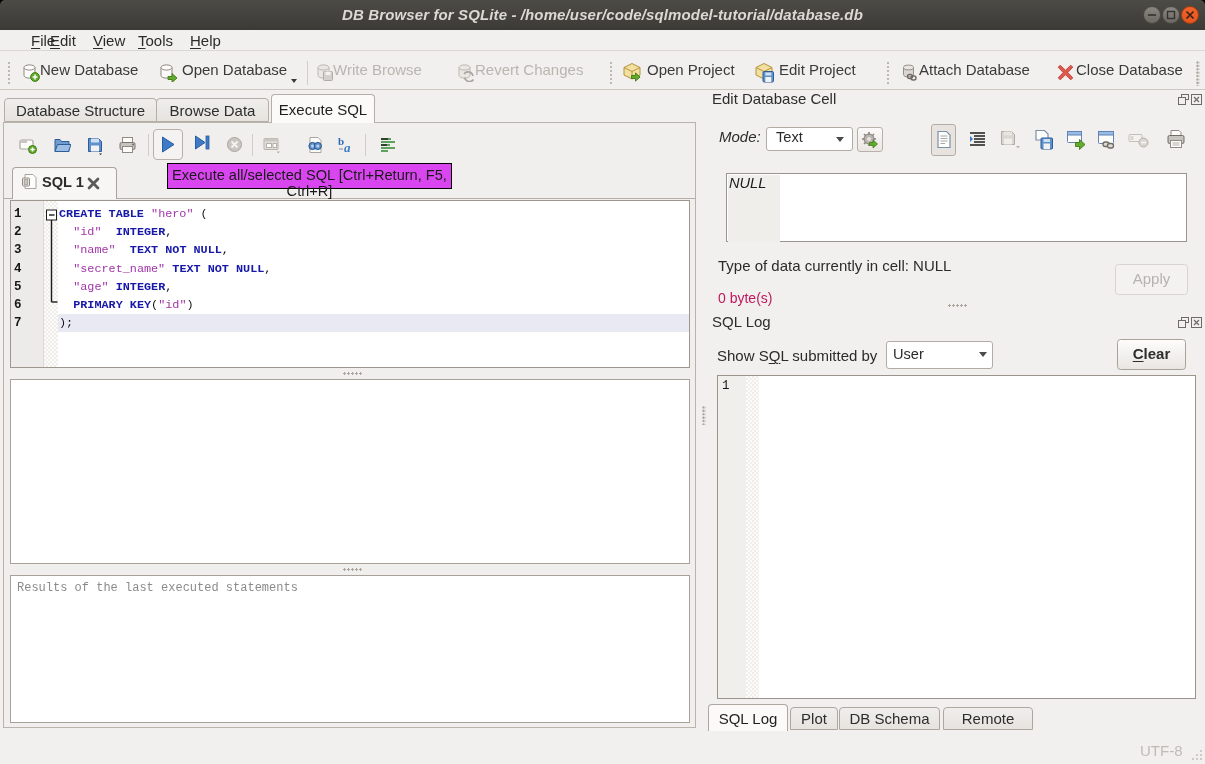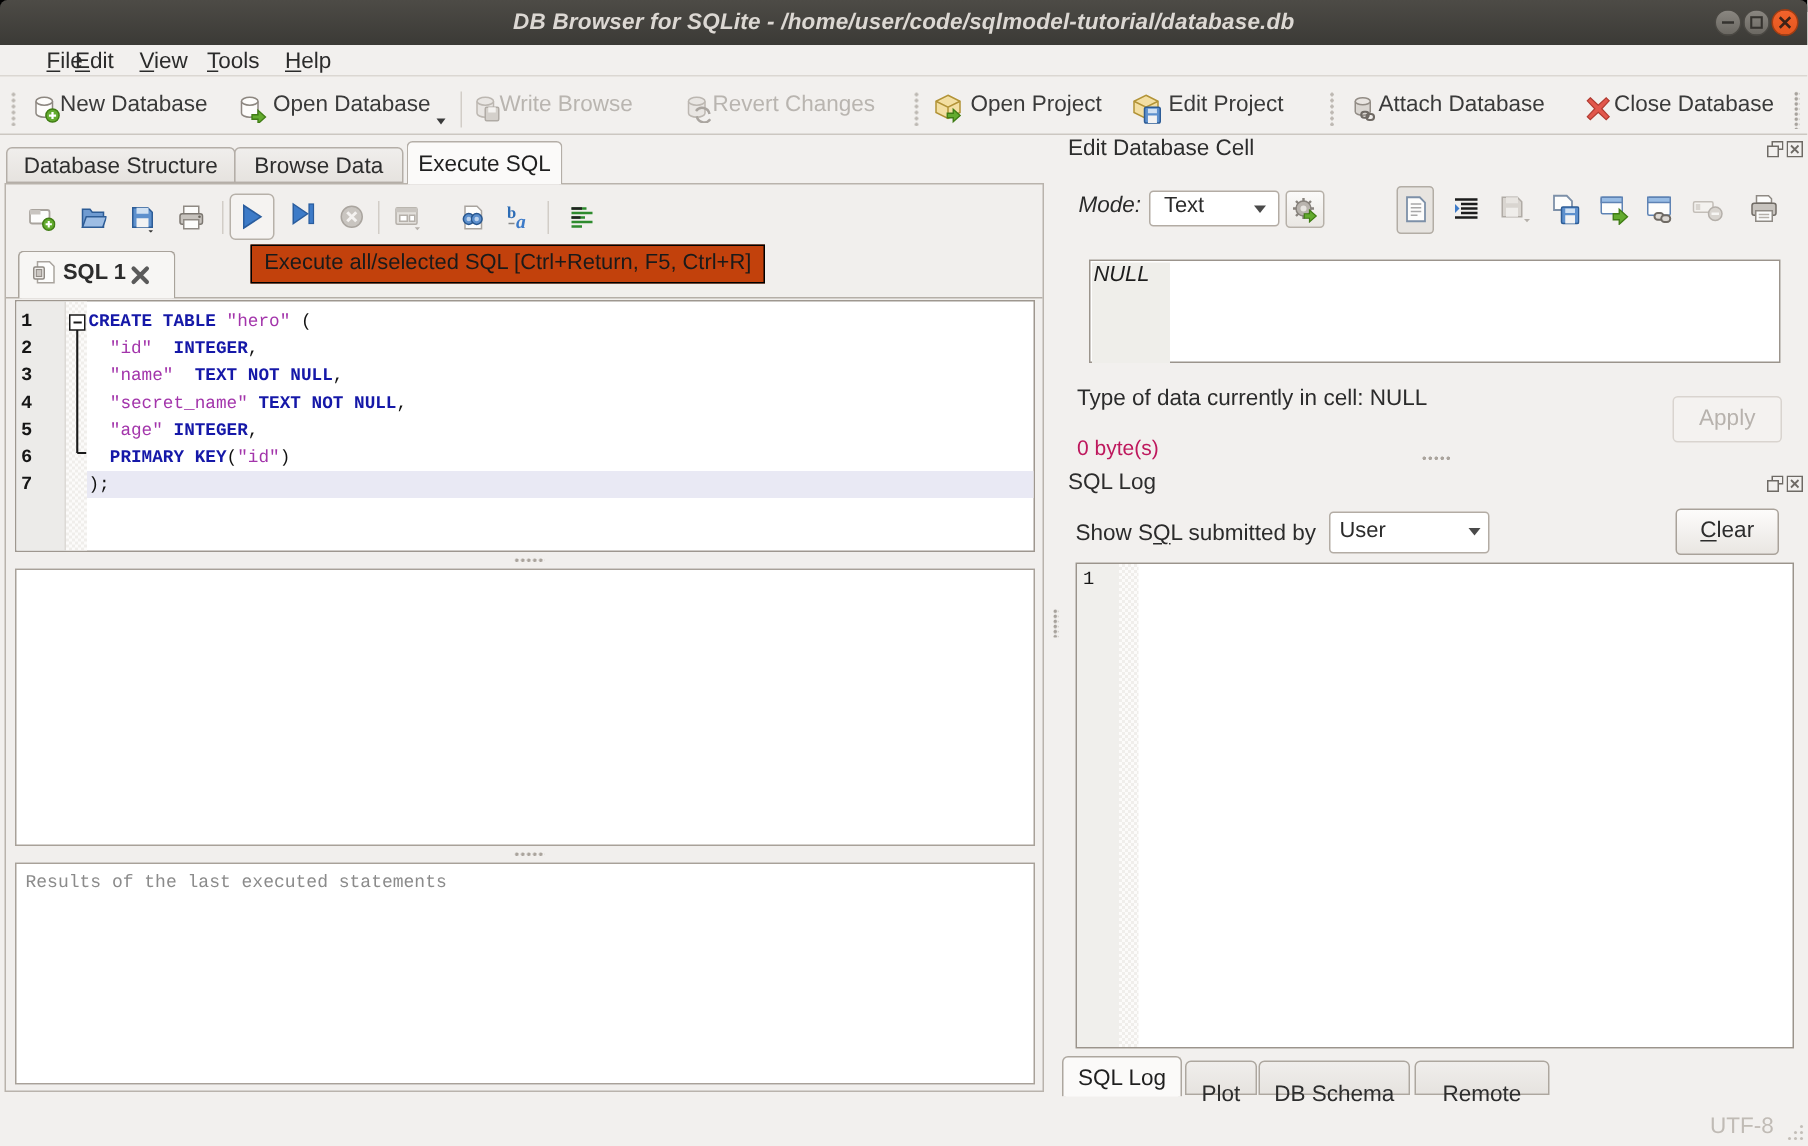--- a/index.html
+++ b/index.html
@@ -38,37 +38,37 @@
 #code b{font-weight:bold;color:#1518a8;}
 #code s{text-decoration:none;color:#a335ab;}
 #hl7{left:47px;top:113.2px;width:631px;height:18.2px;background:#e9e9f4;}
 .sdots{height:4px;width:20px;z-index:2;background:radial-gradient(circle at 1.5px 1.5px,#aaa49d 1px,rgba(0,0,0,0) 1.4px);background-size:4px 4px;}
 #midbox{left:10px;top:379px;width:680px;height:185px;background:#fff;border:1px solid #a8a199;box-sizing:border-box;z-index:2;}
 #resbox{left:10px;top:575px;width:680px;height:148px;background:#fff;border:1px solid #a8a199;box-sizing:border-box;z-index:2;}
 #restxt{left:6px;top:5px;font-family:"Liberation Mono",monospace;font-size:12px;color:#8b8b8b;}
 
 .sic{top:136px;z-index:2;}
 #playbtn{left:153px;top:129px;width:30px;height:31px;border:1px solid #b7b1a9;border-radius:4px;background:#f5f3f1;box-sizing:border-box;z-index:2;}
-#tooltip{left:167px;top:163px;width:343px;height:26px;background:#c2410c;border:1px solid #000;box-sizing:border-box;
+#tooltip{left:167px;top:163px;width:285px;height:26px;background:#d946ef;border:1px solid #000;box-sizing:border-box;
   font-size:14.6px;color:#1a1a1a;text-align:center;padding-top:3px;z-index:9;}
 #sqltab{left:12px;top:167px;width:105px;height:32px;background:#f7f6f4;border:1px solid #a9a39b;border-bottom:none;
   border-radius:4px 4px 0 0;box-sizing:border-box;z-index:3;}
 #tabline{left:4px;top:198px;width:691px;height:1px;background:#b5afa8;z-index:2;}
 
 .hdr{font-size:15px;color:#2d2d2d;}
 .combo{background:#fff;border:1px solid #b3aca4;border-radius:3px;box-sizing:border-box;font-size:14.6px;color:#2b2b2b;}
 .caret{width:0;height:0;border-left:4px solid transparent;border-right:4px solid transparent;border-top:5px solid #4a4a4a;}
 .btn{border:1px solid #a9a29a;border-radius:3.5px;background:linear-gradient(#fdfcfb,#e9e6e2);
   box-sizing:border-box;text-align:center;font-size:15px;color:#2d2d2d;}
 #applybtn{left:1115px;top:264px;width:73px;height:31px;border:1px solid #d9d4cf;border-radius:3.5px;
   background:#f4f2f0;box-sizing:border-box;text-align:center;font-size:15px;color:#b7b2ad;padding-top:5px;}
 #nullbox{left:726px;top:173px;width:461px;height:69px;background:#fff;border:1px solid #9b948c;box-sizing:border-box;font-style:italic;}
 #logbox{left:717px;top:375px;width:479px;height:324px;background:#fff;border:1px solid #9b948c;box-sizing:border-box;}
 .btab{height:23px;background:linear-gradient(#f0eeec,#e6e3df);border:1px solid #ada79f;border-radius:4px 4px 0 0;
-  box-sizing:border-box;text-align:center;font-size:15px;color:#2d2d2d;padding-top:13px;top:707px;}
+  box-sizing:border-box;text-align:center;font-size:15px;color:#2d2d2d;padding-top:2px;top:707px;}
 #btabactive{left:708px;top:704px;width:80px;height:27px;background:#fbfaf9;border:1px solid #ada79f;border-bottom:none;
   border-radius:4px 4px 0 0;box-sizing:border-box;text-align:center;font-size:15px;color:#1f1f1f;padding-top:5px;z-index:3;}
 #utf8{left:1140px;top:742px;font-size:15px;color:#c0bbb5;}
 </style>
 </head>
 <body>
 
 <div class="abs" style="left:0;top:0;width:1205px;height:8px;background:#000;"></div>
 <div id="titlebar" class="abs"></div>
 <div id="title" class="abs">DB Browser for SQLite - /home/user/code/sqlmodel-tutorial/database.db</div>
@@ -345,21 +345,21 @@
   <rect x="0.5" y="3.5" width="7" height="7" fill="#f2f0ee" stroke="#6e6a65"></rect>
 </svg>
 <svg class="abs" style="left:1191px;top:317px;" width="11" height="11" viewBox="0 0 11 11">
   <rect x="0.5" y="0.5" width="10" height="10" fill="none" stroke="#6e6a65"></rect>
   <path d="M3 3 L8 8 M8 3 L3 8" stroke="#6e6a65" stroke-width="1.2"></path>
 </svg>
 <div class="abs" style="left:717px;top:347px;font-size:15px;color:#2b2b2b;">Show S<u style="text-decoration-thickness:1px;text-underline-offset:2px;">Q</u>L submitted by</div>
 <div class="combo abs" style="left:886px;top:341px;width:107px;height:28px;"></div>
 <div class="abs" style="left:893px;top:346px;font-size:14.6px;color:#2b2b2b;">User</div>
 <div class="caret abs" style="left:979px;top:352px;"></div>
-<div class="btn abs" style="left:1117px;top:339px;width:69px;height:31px;padding-top:5px;"><u style="text-decoration-thickness:1px;text-underline-offset:2px;">C</u>lear</div>
+<div class="btn abs" style="left:1117px;top:339px;width:69px;height:31px;padding-top:5px;font-weight:bold;"><u style="text-decoration-thickness:1px;text-underline-offset:2px;">C</u>lear</div>
 <div id="logbox" class="abs">
   <div class="abs" style="left:0;top:0;width:28px;height:322px;background:#f0efec;"></div>
   <div class="abs" style="left:28px;top:0;width:13px;height:322px;background:conic-gradient(#f0eeeb 25%,#fcfbfa 0 50%,#f0eeeb 0 75%,#fcfbfa 0);background-size:4px 4px;"></div>
   <div class="abs" style="left:4px;top:3px;font-family:'Liberation Mono',monospace;font-size:12.5px;color:#161616;">1</div>
 </div>
 
 <div id="btabactive" class="abs">SQL Log</div>
 <div class="btab abs" style="left:790px;width:48px;">Plot</div>
 <div class="btab abs" style="left:839px;width:101px;">DB Schema</div>
 <div class="btab abs" style="left:943px;width:90px;">Remote</div>

